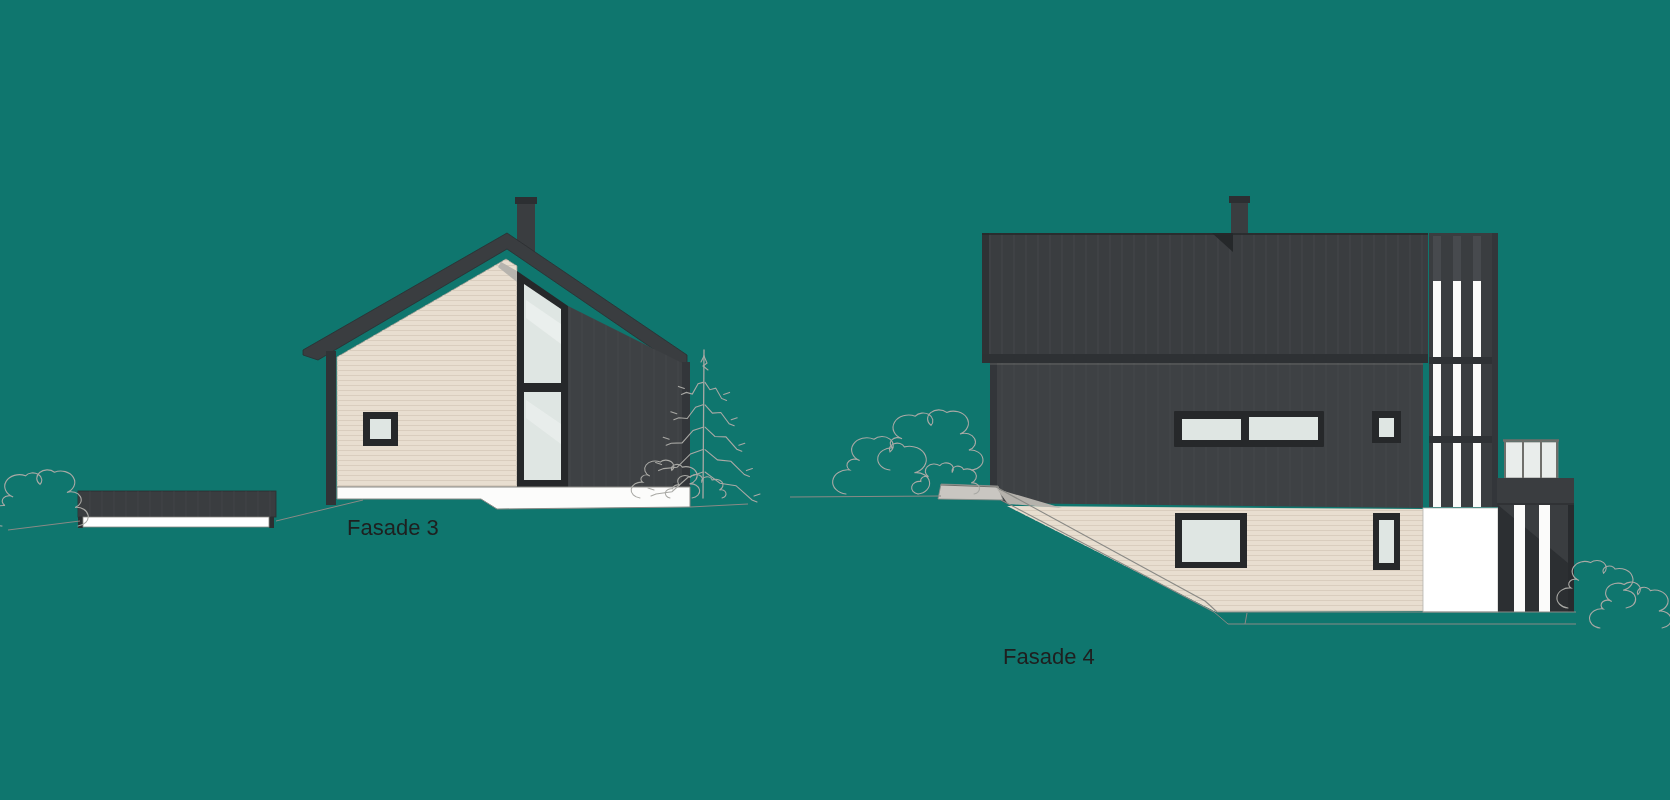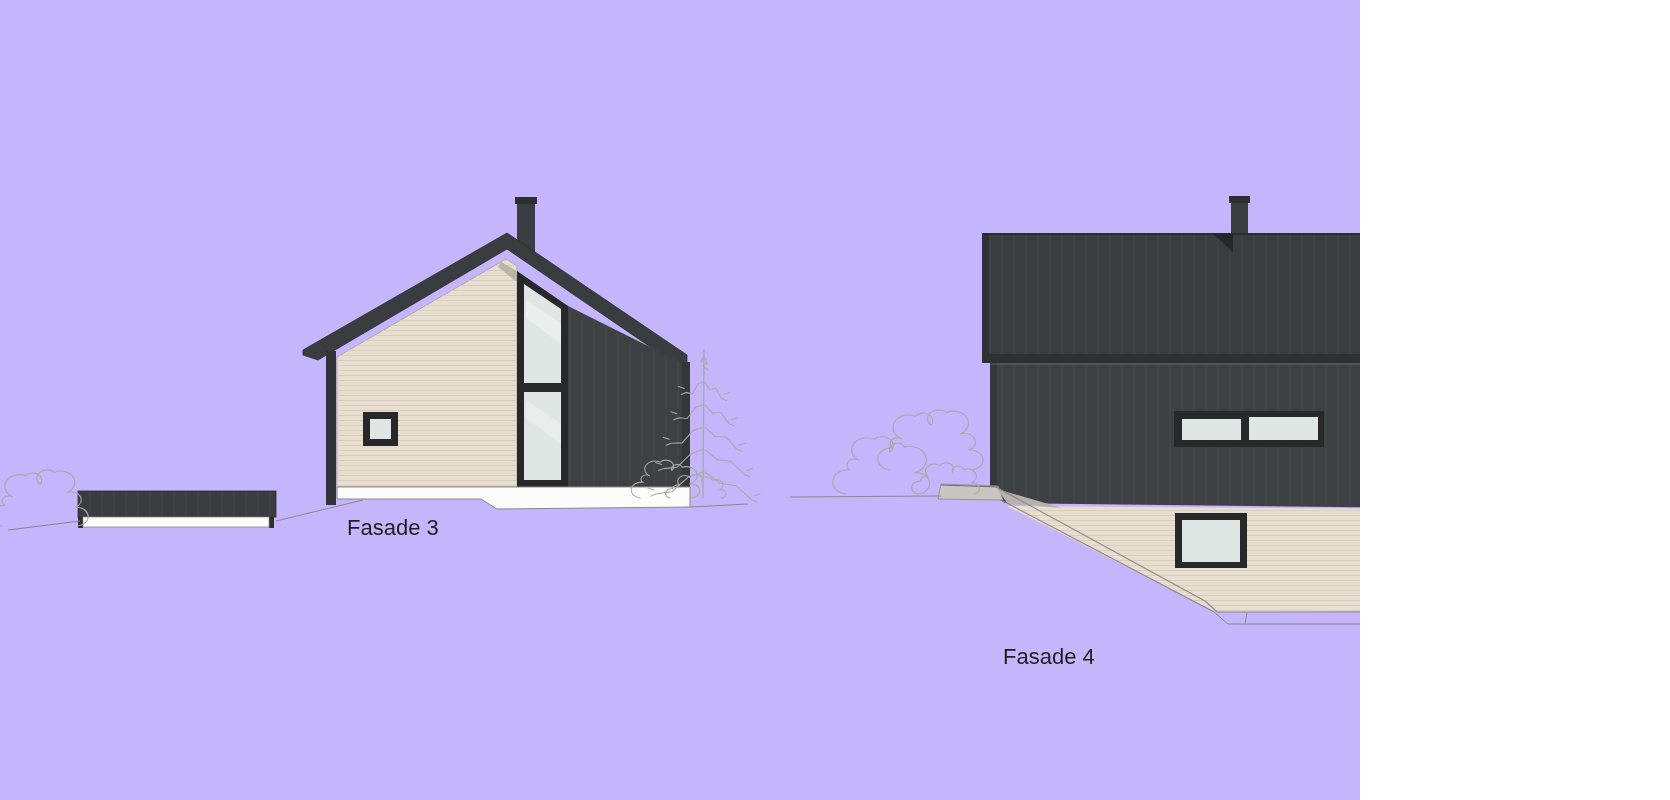--- a/index.html
+++ b/index.html
@@ -1,19 +1,19 @@
 <!DOCTYPE html>
 <html style="--c-dark: #3a3d40; --c-dark-wall: #3e4144; --c-beige: #e8ded0; --c-frame: #26282a; --c-glass: #dfe6e3; --c-railing: #e9edeb; --c-concrete: #c9c6c1; --c-label: #1f1f1f;"><head>
 <meta charset="utf-8">
 <style>
   html,body{margin:0;padding:0;background:#ffffff;}
   .sheet{
     position:relative;
-    width:1360px;height:800px;
-    background:#c4b5fd;
+    width:1670px;height:800px;
+    background:#0f766e;
     font-family:"Liberation Sans", sans-serif;
     overflow:hidden;
   }
   svg text{
     font-family:"Liberation Sans", sans-serif;
     font-size:22px;
     fill:var(--c-label,#1f1f1f);
   }
 </style>
 </head>

